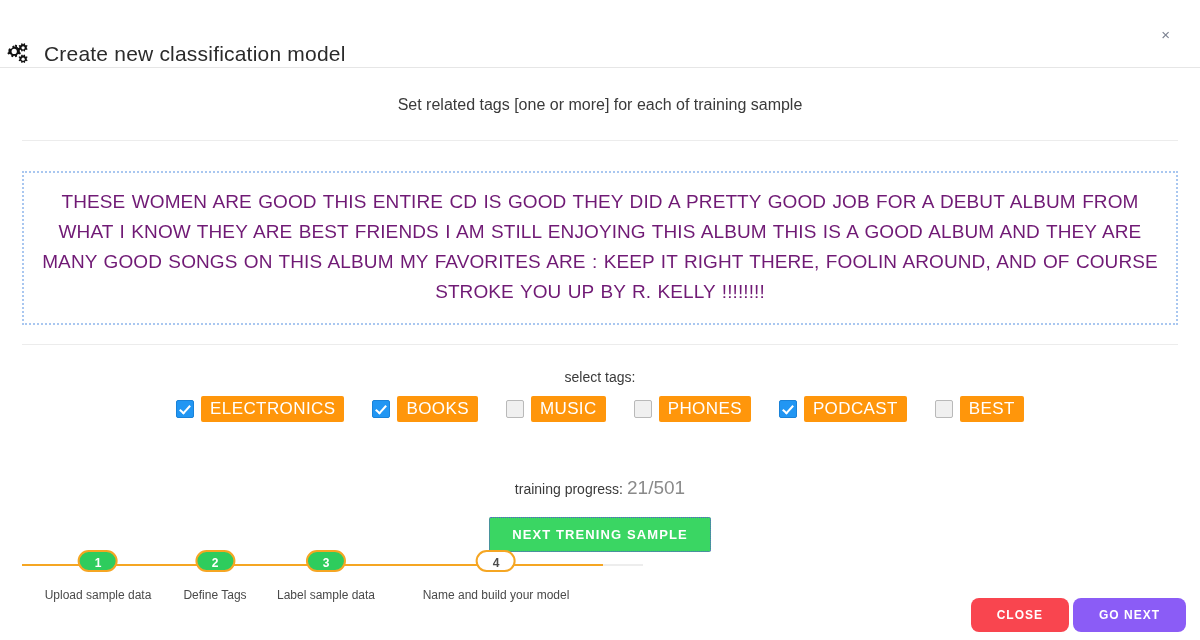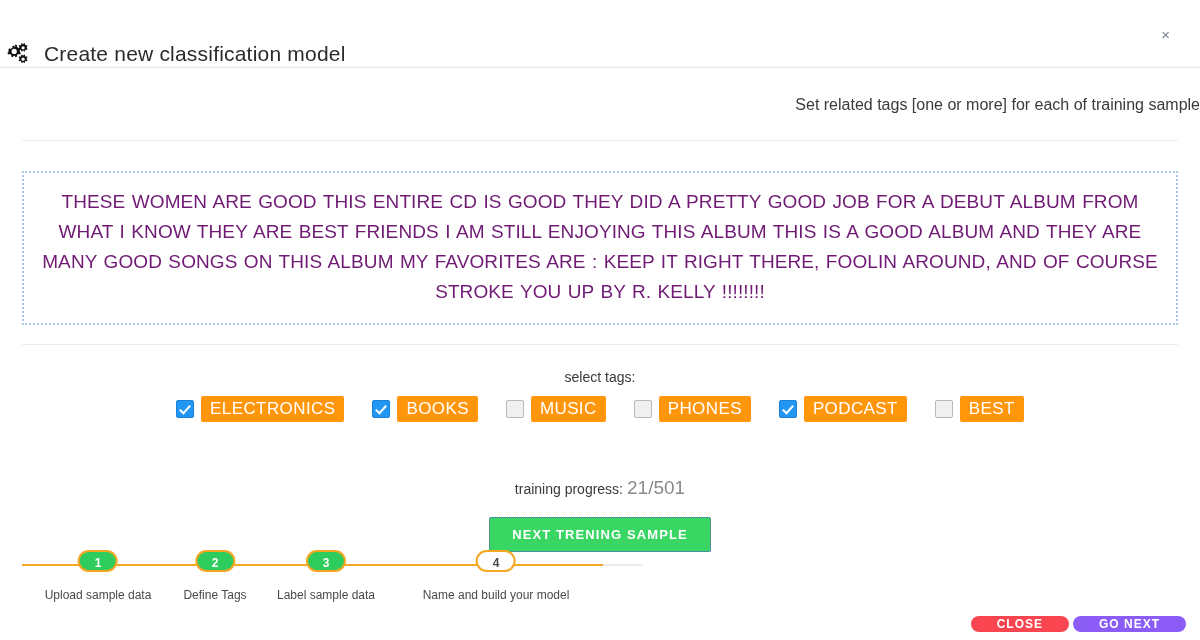--- a/index.html
+++ b/index.html
@@ -51,21 +51,21 @@
     transform: translateY(-50%);
     font-size: 15px;
     line-height: 1;
     color: #7b8190;
     cursor: pointer;
     padding: 4px;
   }
 
   
   .subtitle {
-    text-align: right;
+    text-align: center;
     font-size: 16px;
     color: #3a3a3a;
     padding: 28px 0 26px;
   }
   .rule {
     height: 1px;
     background: #ececec;
     margin: 0 22px;
   }
 
@@ -267,23 +267,23 @@
     right: 14px;
     bottom: 8px;
     display: flex;
     gap: 4px;
   }
   .btn {
     font-size: 12px;
     font-weight: bold;
     letter-spacing: 1px;
     color: #ffffff;
-    padding: 1px 26px;
+    padding: 10px 26px;
     border: none;
-    border-radius: 13px;
+    border-radius: 8px;
     cursor: pointer;
     font-family: "Liberation Sans", sans-serif;
   }
   .btn-close { background: #f9454f; }
   .btn-gonext { background: #8b5cf6; }
 </style>
 </head>
 <body>
 
 <div class="modal-header">

